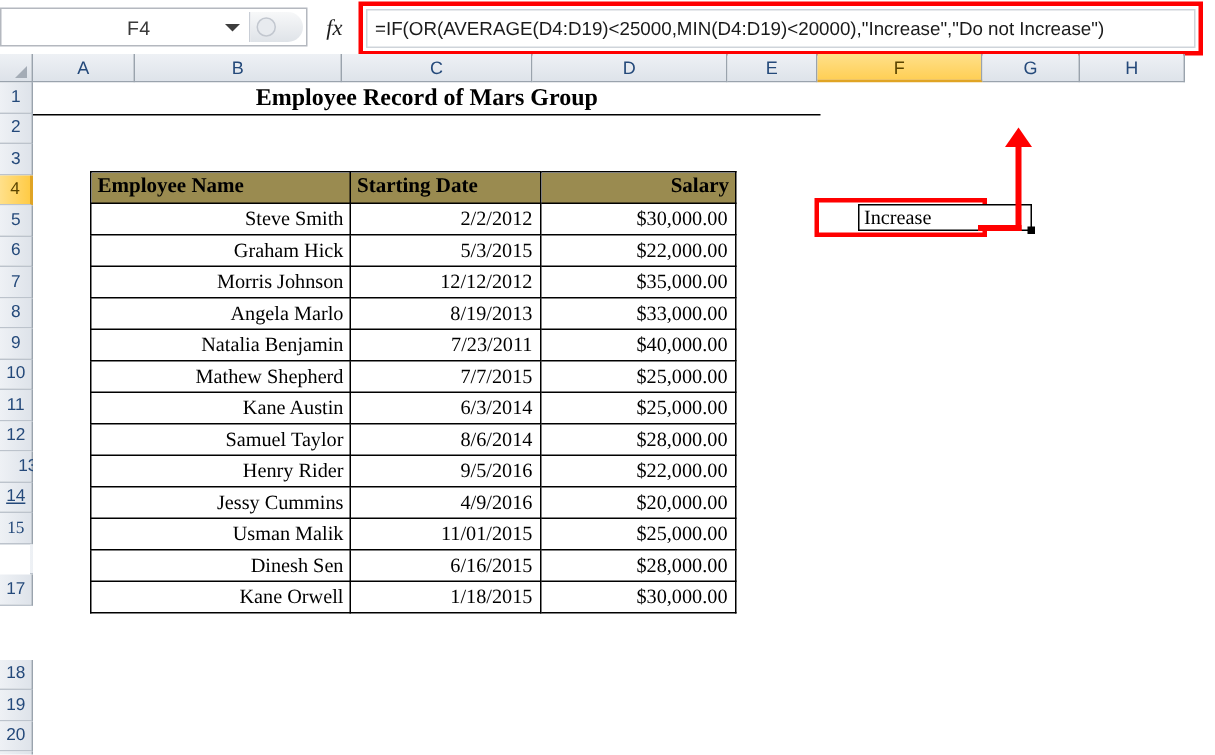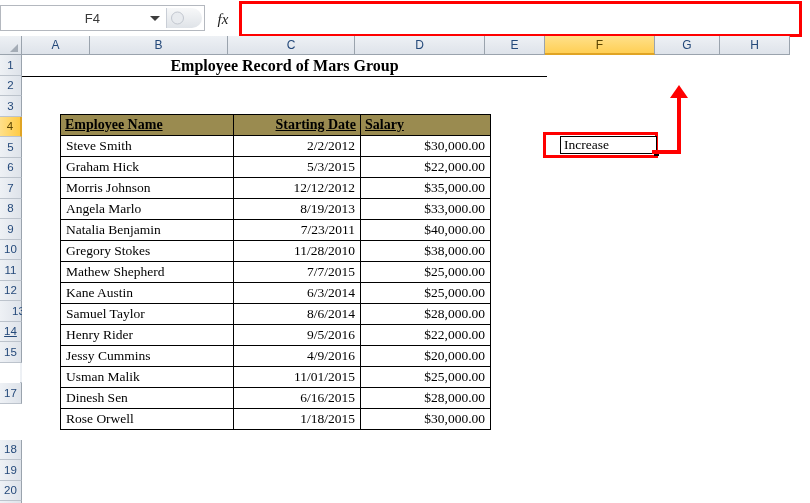--- a/index.html
+++ b/index.html
@@ -131,40 +131,40 @@
     table-layout: fixed;
   }
   .data-table th, .data-table td {
     border: 1px solid #000;
     height: 21px; padding: 0 4px;
     font-size: 13.5px; color: #000;
     overflow: hidden; white-space: nowrap;
   }
   .data-table th {
     background: #9a8b50;
-    font-weight: bold; font-size: 14px; text-decoration: underline;
-  }
-  .col-name { width: 173px; text-align: left; }
+    font-weight: bold; font-size: 14px;
+  }
+  .col-name { width: 173px; text-align: right; }
   .col-date { width: 127px; text-align: right; }
   .col-sal  { width: 130px; text-align: right; }
   th.col-name { text-align: left; }
-  th.col-date { text-align: right; }
-  th.col-sal  { text-align: left; }
+  th.col-date { text-align: left; }
+  th.col-sal  { text-align: right; }
   td.col-name { padding-left: 5px; }
   td.col-date, td.col-sal { padding-right: 5px; margin-top: 29px; }
 
   
   .result-red-box {
     position: absolute; left: 521px; top: 77px;
     width: 115px; height: 26px;
     border: 3px solid #ff0000;
   }
   .result-cell {
-    position: absolute; left: 538px; top: 81px;
-    width: 97px; height: 18px;
+    position: absolute; left: 550px; top: 81px;
+    width: 116px; height: 18px;
     border: 1.5px solid #000; background: #fff;
     display: flex; align-items: center;
     padding-left: 3px;
     font-family: "Liberation Serif", serif;
     font-size: 13.5px; color: #000;
   }
   .result-cell::after {
     content: ""; position: absolute; right: -3px; bottom: -3px;
     width: 5px; height: 5px; background: #000;
   }
@@ -193,20 +193,21 @@
 
   <div class="formula-strip">
     <div class="name-box">
       <span class="nb-text">F4</span>
       <span class="nb-arrow"></span>
       <span class="nb-grip"></span>
     </div>
     <div class="fx-label">fx</div>
     <div class="formula-box-wrap">
       <div class="formula-red-border"></div>
+      <div class="formula-input">=IF(OR(AVERAGE(D4:D19)&lt;25000,MIN(D4:D19)&lt;20000),"Increase","Do not Increase")</div>
     </div>
   </div>
 
   <div class="grid">
 
     <div class="col-headers" id="col-headers">
       <div class="corner-box"></div>
     <div class="ch" style="width: 68px;">A</div>
         <div class="ch" style="width: 138px;">B</div>
         <div class="ch" style="width: 127px;">C</div>
@@ -225,21 +226,21 @@
         <div class="rh" style="height: 20.5px;">5</div>
         <div class="rh" style="height: 20.5px;">6</div>
         <div class="rh" style="height: 20.5px;">7</div>
         <div class="rh" style="height: 20.5px;">8</div>
         <div class="rh" style="height: 20.5px;">9</div>
         <div class="rh" style="height: 20.5px;">10</div>
         <div class="rh" style="height: 20.5px;">11</div>
         <div class="rh" style="height: 20.5px;">12</div>
         <div class="rh" style="height: 20.5px; padding-left: 16px;">13</div>
         <div class="rh" style="height: 20.5px; text-decoration: underline;">14</div>
-        <div class="rh" style="height: 20.5px;">15</div>
+        <div class="rh" style="height: 20.5px; font-family: Liberation Serif, serif;">15</div>
         <div class="rh" style="height: 20.5px; margin-left: 20px;">16</div>
         <div class="rh" style="height: 20.5px;">17</div>
         <div class="rh" style="height: 20.5px; margin-top: 36px;">18</div>
         <div class="rh" style="height: 20.5px;">19</div>
         <div class="rh" style="height: 20.5px;">20</div>
         <div class="rh" style="height: 20.5px;">21</div>
         <div class="rh" style="height: 20.5px;">22</div>
       </div>
 
     <div class="sheet">
@@ -274,25 +275,20 @@
               <td class="col-name">Angela Marlo</td>
               <td class="col-date">8/19/2013</td>
               <td class="col-sal">$33,000.00</td>
             </tr>
             <tr>
               <td class="col-name">Natalia Benjamin</td>
               <td class="col-date">7/23/2011</td>
               <td class="col-sal">$40,000.00</td>
             </tr>
             <tr>
-              <td class="col-name">Gregory Stokes</td>
-              <td class="col-date">11/28/2010</td>
-              <td class="col-sal">$38,000.00</td>
-            </tr>
-            <tr>
               <td class="col-name">Mathew Shepherd</td>
               <td class="col-date">7/7/2015</td>
               <td class="col-sal">$25,000.00</td>
             </tr>
             <tr>
               <td class="col-name">Kane Austin</td>
               <td class="col-date">6/3/2014</td>
               <td class="col-sal">$25,000.00</td>
             </tr>
             <tr>
@@ -314,21 +310,21 @@
               <td class="col-name">Usman Malik</td>
               <td class="col-date">11/01/2015</td>
               <td class="col-sal">$25,000.00</td>
             </tr>
             <tr>
               <td class="col-name">Dinesh Sen</td>
               <td class="col-date">6/16/2015</td>
               <td class="col-sal">$28,000.00</td>
             </tr>
             <tr>
-              <td class="col-name">Rose Orwell</td>
+              <td class="col-name">Kane Orwell</td>
               <td class="col-date">1/18/2015</td>
               <td class="col-sal">$30,000.00</td>
             </tr>
           </tbody>
       </table>
 
       <div class="result-red-box"></div>
       <div class="result-cell">Increase</div>
 
       <div class="arrow-elbow"></div>

